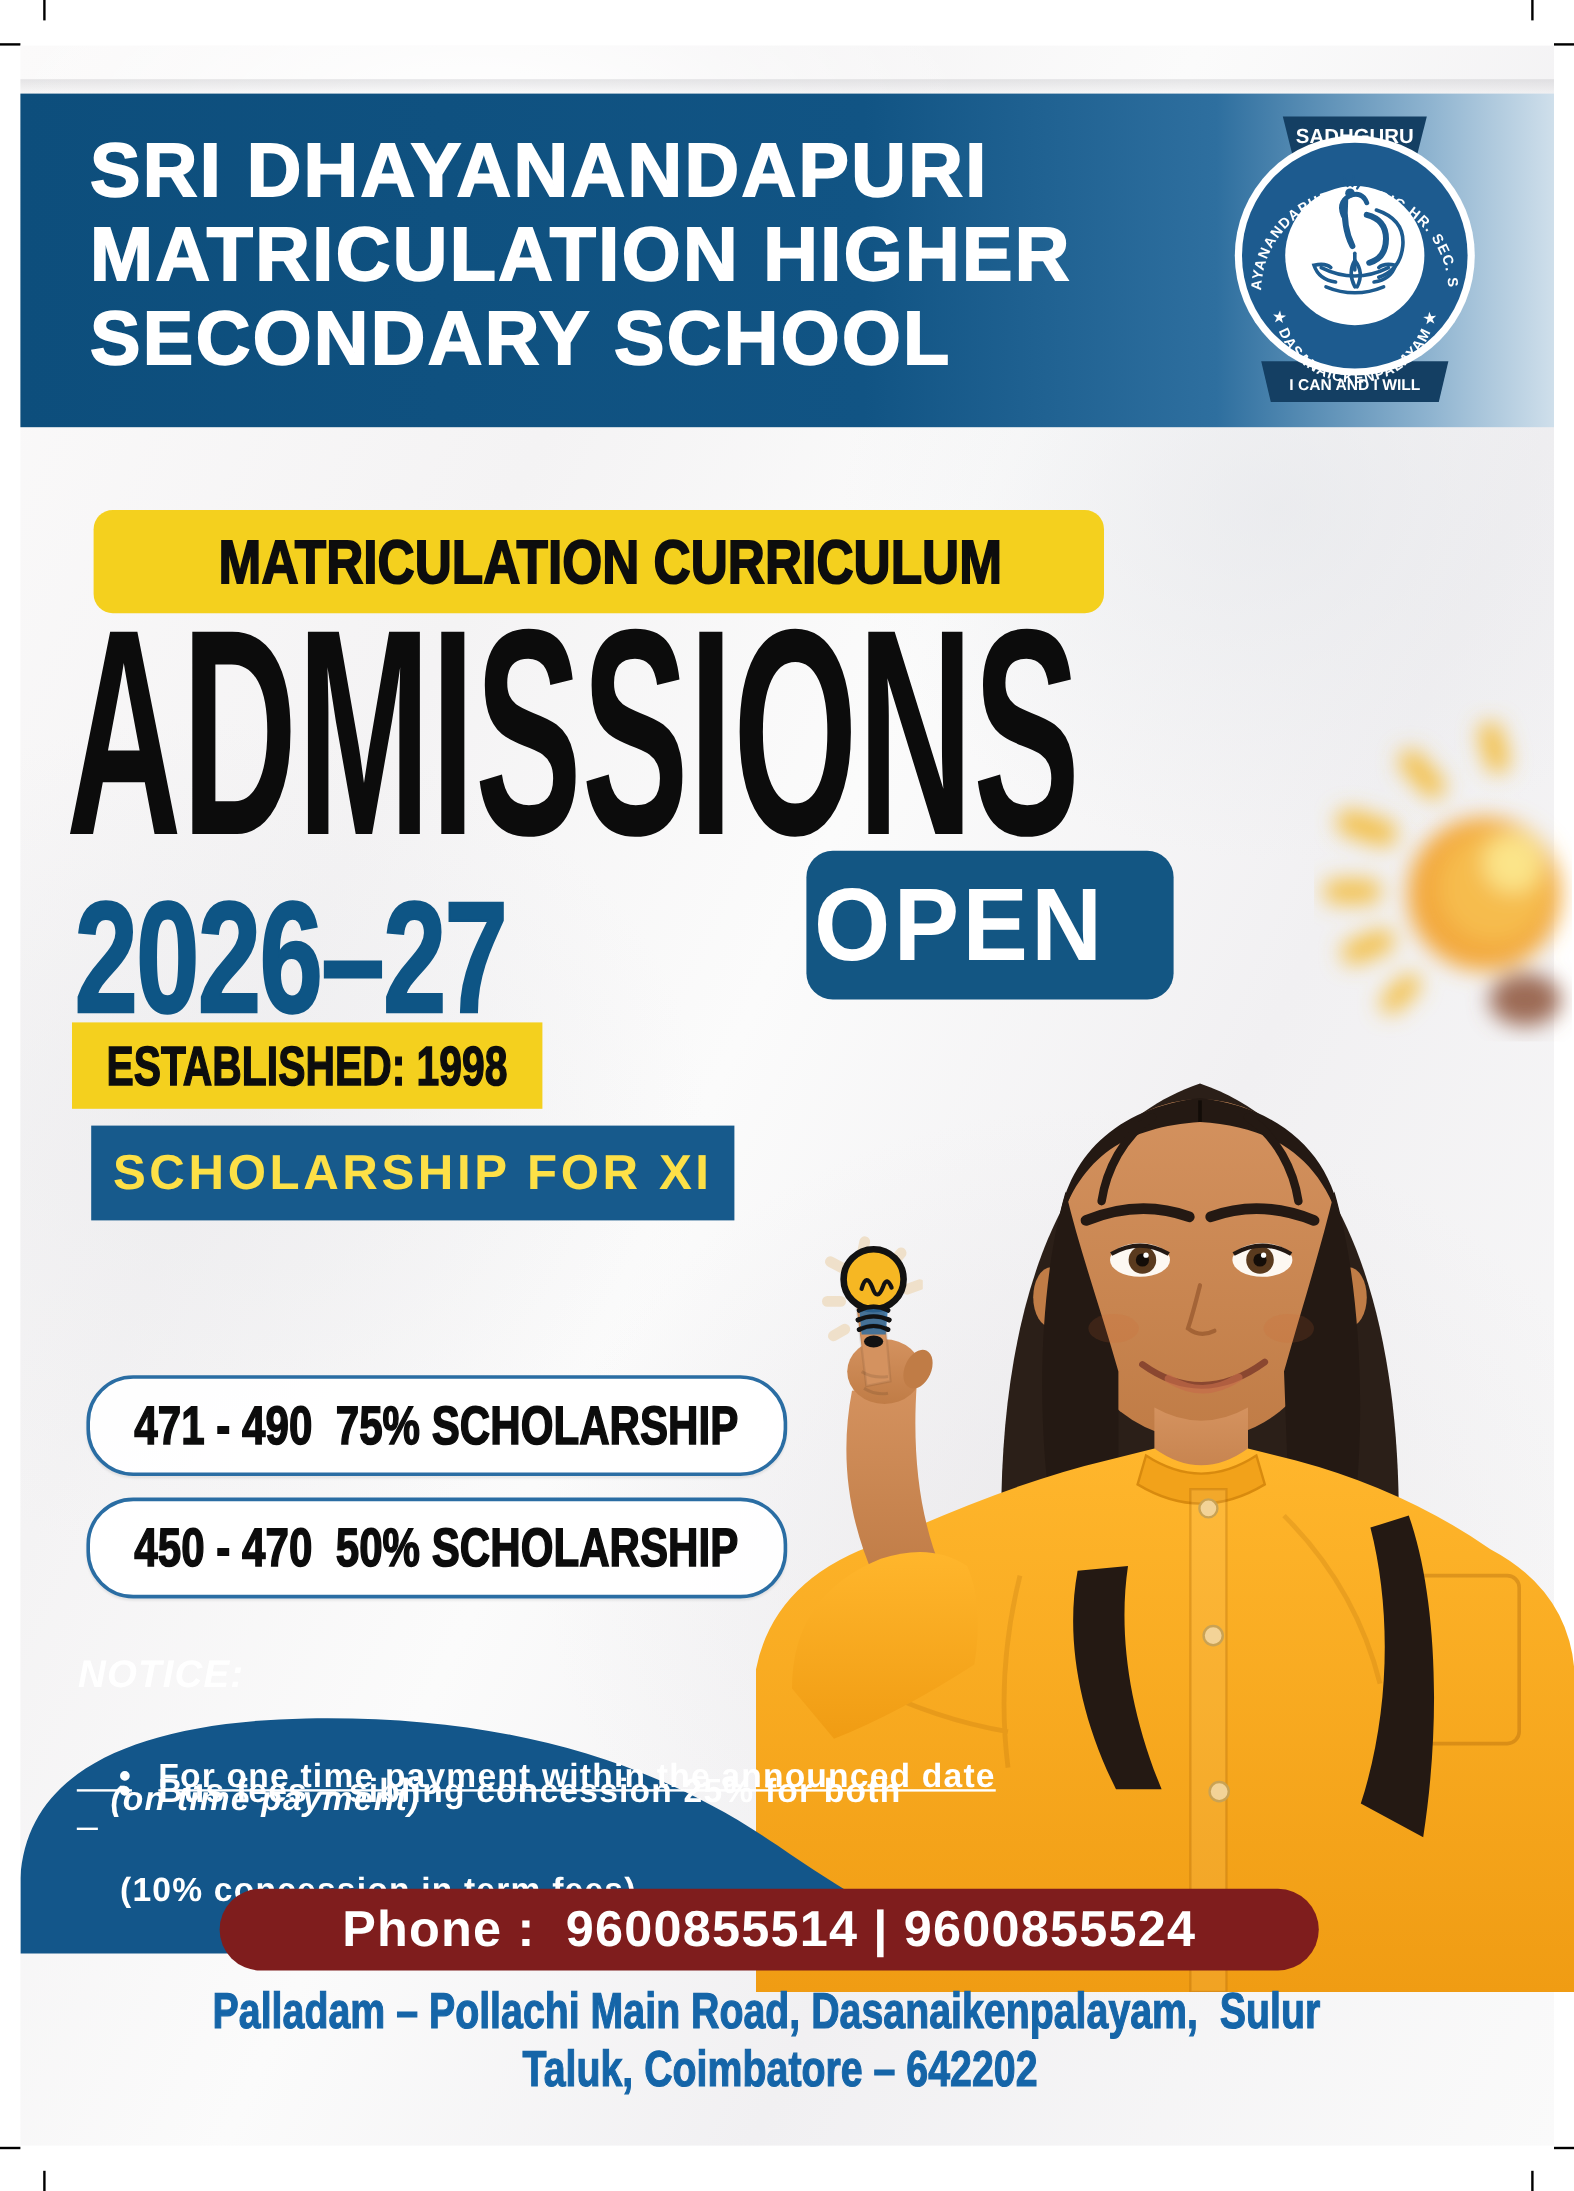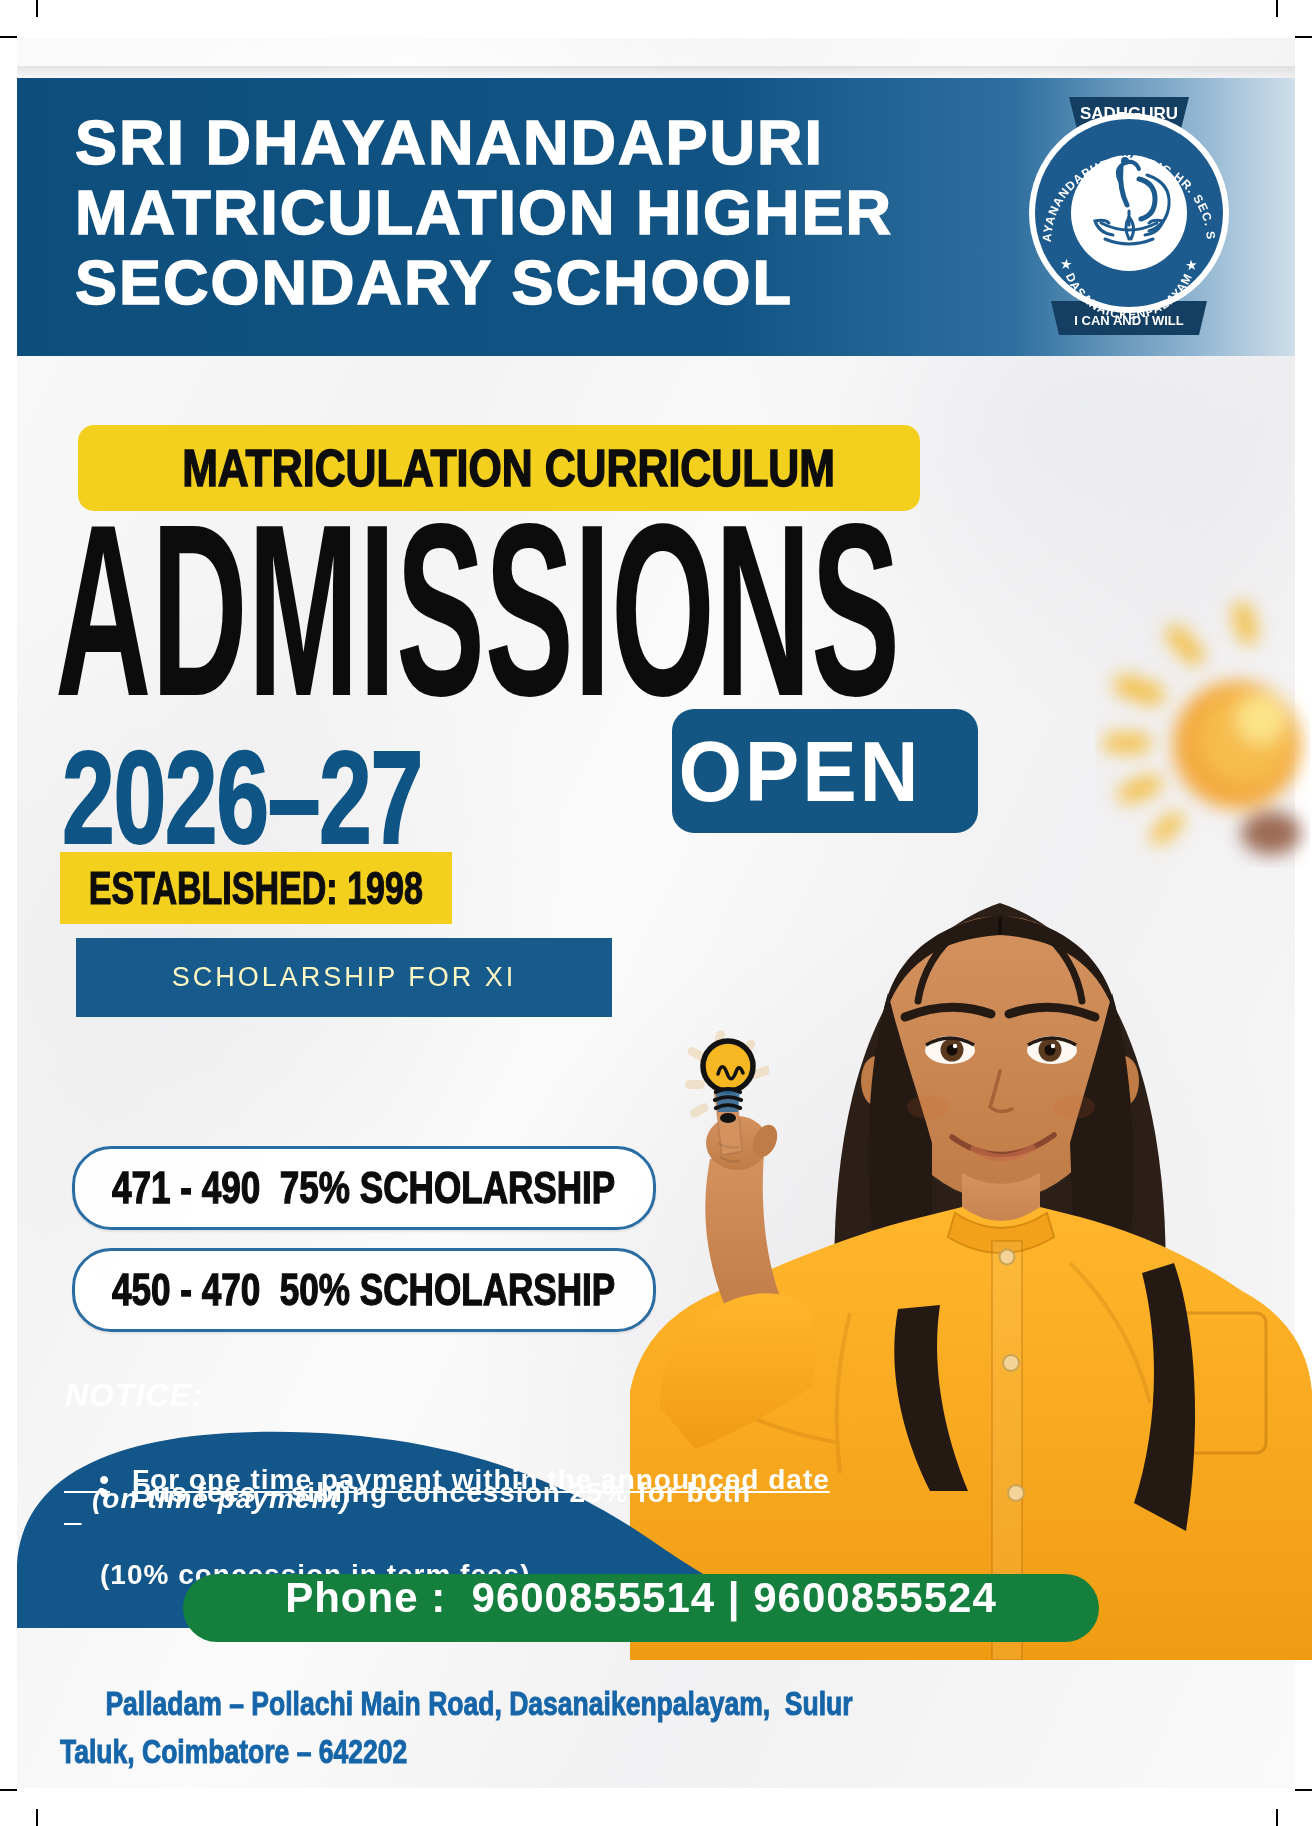--- a/index.html
+++ b/index.html
@@ -37,38 +37,38 @@
   
   .year{position:absolute;left:45px;top:684px;width:480px;font-weight:bold;font-size:132px;
       color:#0e5585;white-space:nowrap;transform:scaleX(.72);transform-origin:left center;
       letter-spacing:-2px;-webkit-text-stroke:2px #0e5585;}
   .open-badge{position:absolute;left:655px;top:671px;width:306px;height:124px;background:#135683;
       border-radius:22px;display:flex;align-items:center;justify-content:flex-start;}
   .open-badge span{color:#fff;font-weight:bold;font-size:86px;letter-spacing:3px;transform:scaleX(.95);}
   
   .sch-header{position:absolute;left:59px;top:900px;width:536px;height:79px;background:#175a8c;
       display:flex;align-items:center;justify-content:center;}
-  .sch-header span{color:#fef9c3;font-weight:normal;font-size:27px;letter-spacing:3px;white-space:nowrap;}
+  .sch-header span{color:#fde047;font-weight:bold;font-size:41px;letter-spacing:3px;white-space:nowrap;}
   
   .pill{position:absolute;left:55px;width:578px;height:78px;background:rgba(255,255,255,.92);
       border:3px solid #2a6da3;border-radius:39px;display:flex;align-items:center;justify-content:center;
       box-shadow:0 2px 2px rgba(0,0,0,.08);}
   .pill span{font-weight:bold;font-size:45px;color:#0c0c0c;white-space:pre;transform:scaleX(.78);
       -webkit-text-stroke:1.3px #0c0c0c;}
   
   .notice-svg{position:absolute;left:0;top:1330px;width:900px;height:260px;}
   .notice-text{position:absolute;color:#ffffff;white-space:pre;font-weight:bold;}
   .notice-title{left:65px;top:1377px;font-size:32px;font-style:italic;letter-spacing:1px;}
   .nline{font-size:28px;letter-spacing:1px;}
   
-  .phone-pill{position:absolute;left:183px;top:1574px;width:916px;height:68px;background:#15803d;
-      border-radius:34px;display:flex;justify-content:center;z-index:30;}
+  .phone-pill{position:absolute;left:183px;top:1574px;width:916px;height:68px;background:#7f1d1d;
+      border-radius:34px;display:flex;align-items:center;justify-content:center;z-index:30;}
   .phone-pill span{color:#fff;font-weight:bold;font-size:42px;letter-spacing:1px;white-space:pre;}
-  .address{position:absolute;left:0;width:1278px;text-align:left;color:#1565a8;font-weight:bold;
-      font-size:34px;white-space:pre;z-index:30;margin-top:32px;-webkit-text-stroke:1px #1565a8;}
+  .address{position:absolute;left:0;width:1278px;text-align:center;color:#1565a8;font-weight:bold;
+      font-size:42px;white-space:pre;z-index:30;-webkit-text-stroke:1px #1565a8;}
   .address > span{display:inline-block;transform:scaleX(.78);transform-origin:center;}
   .addr1{top:1652px;}
   .addr2{top:1700px;padding-left:11px;}
   
   .logo-svg{position:absolute;left:1000px;top:45px;width:224px;height:266px;}
   .bulb-doodle{position:absolute;left:668px;top:990px;width:84px;height:108px;}
   .sun-blur{position:absolute;left:1078px;top:545px;width:215px;height:285px;}
   .girl-svg{position:absolute;left:583px;top:805px;width:712px;height:817px;}
 </style>
 </head>

